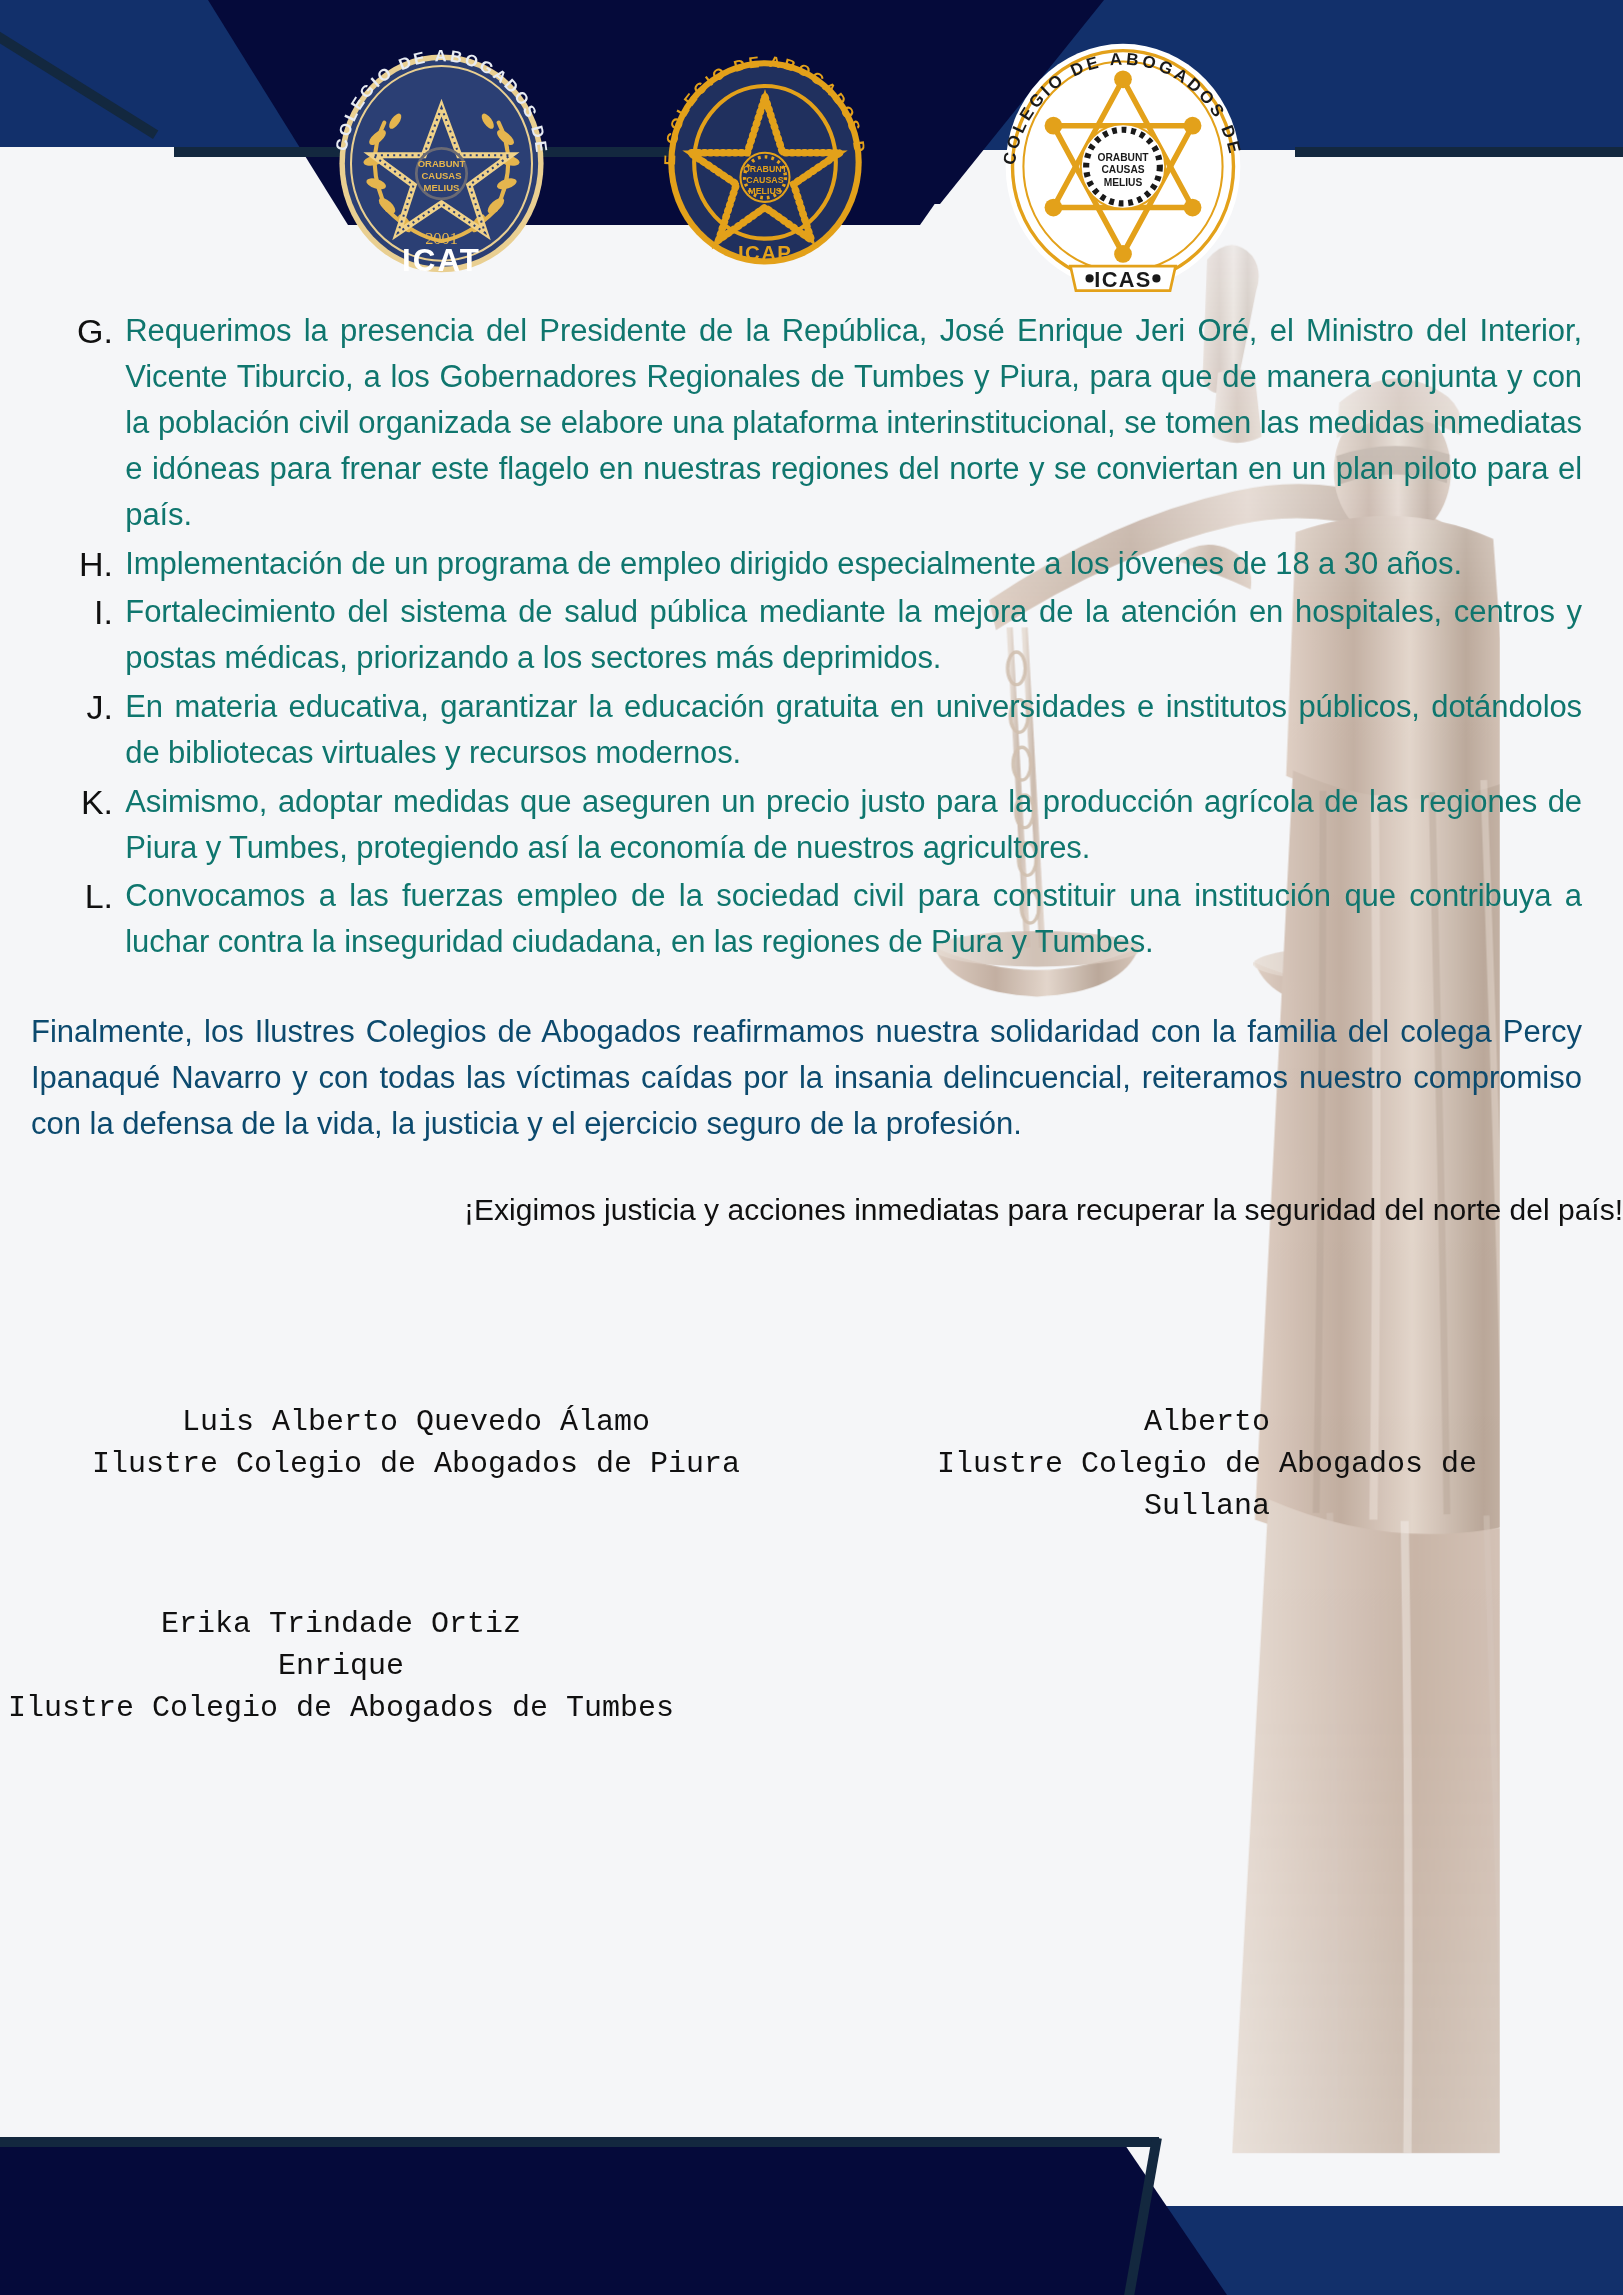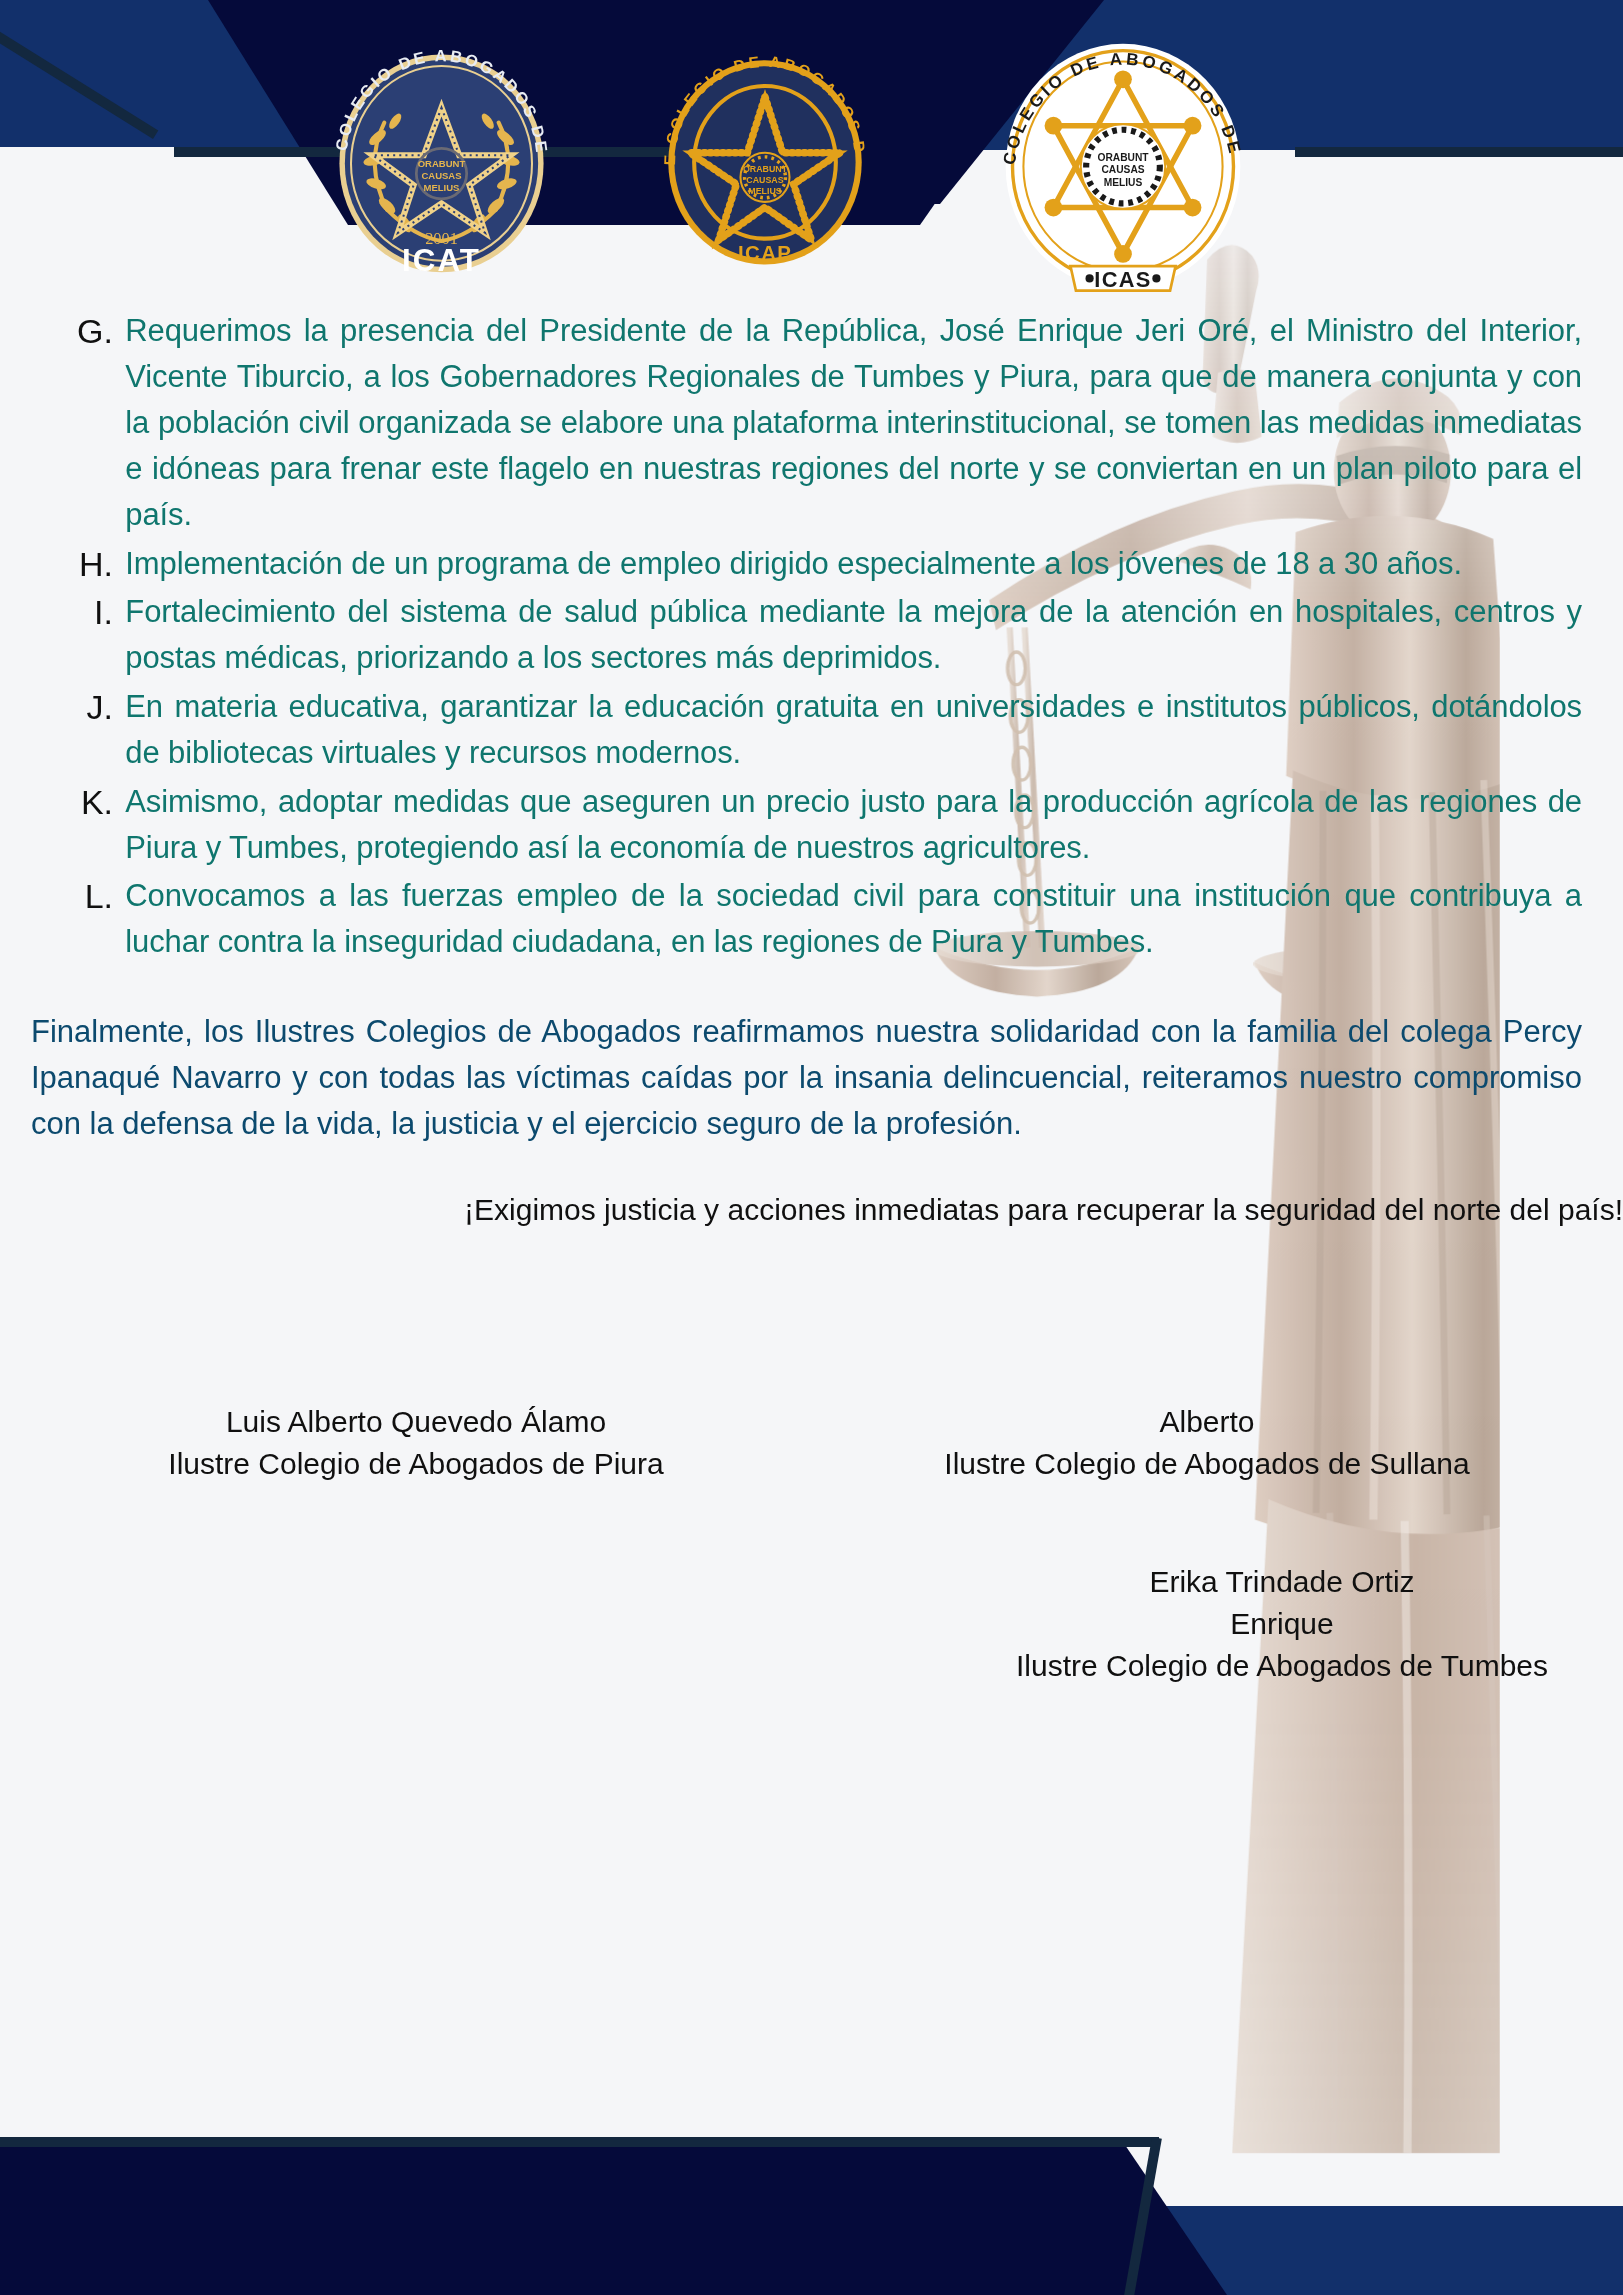--- a/index.html
+++ b/index.html
@@ -151,27 +151,27 @@
     display: flex;
     justify-content: space-between;
     padding: 0 75px;
     margin-top: 169px;
   }
   .sig-block {
     width: 682px;
     text-align: center;
     font-size: 30px;
     line-height: 42px;
-    font-family: Liberation Sans, sans-serif;
+    font-family: Liberation Mono, monospace;
     font-stretch: condensed;
     color: #101010;
   }
   .sig-center-wrap {
     display: flex;
-    justify-content: flex-end;
+    justify-content: flex-start;
     margin-top: 76px;
   }
   .sig-block .sig-name { display: block; }
   .sig-block .sig-role { display: block; }
   .sig-block .sig-org  { display: block; }
 
   
   .ftr-layer { position: absolute; bottom: 0; left: 0; width: 1623px; height: 204px; overflow: hidden; }
   .ftr-dark {
     position: absolute; bottom: 0; left: 0;

